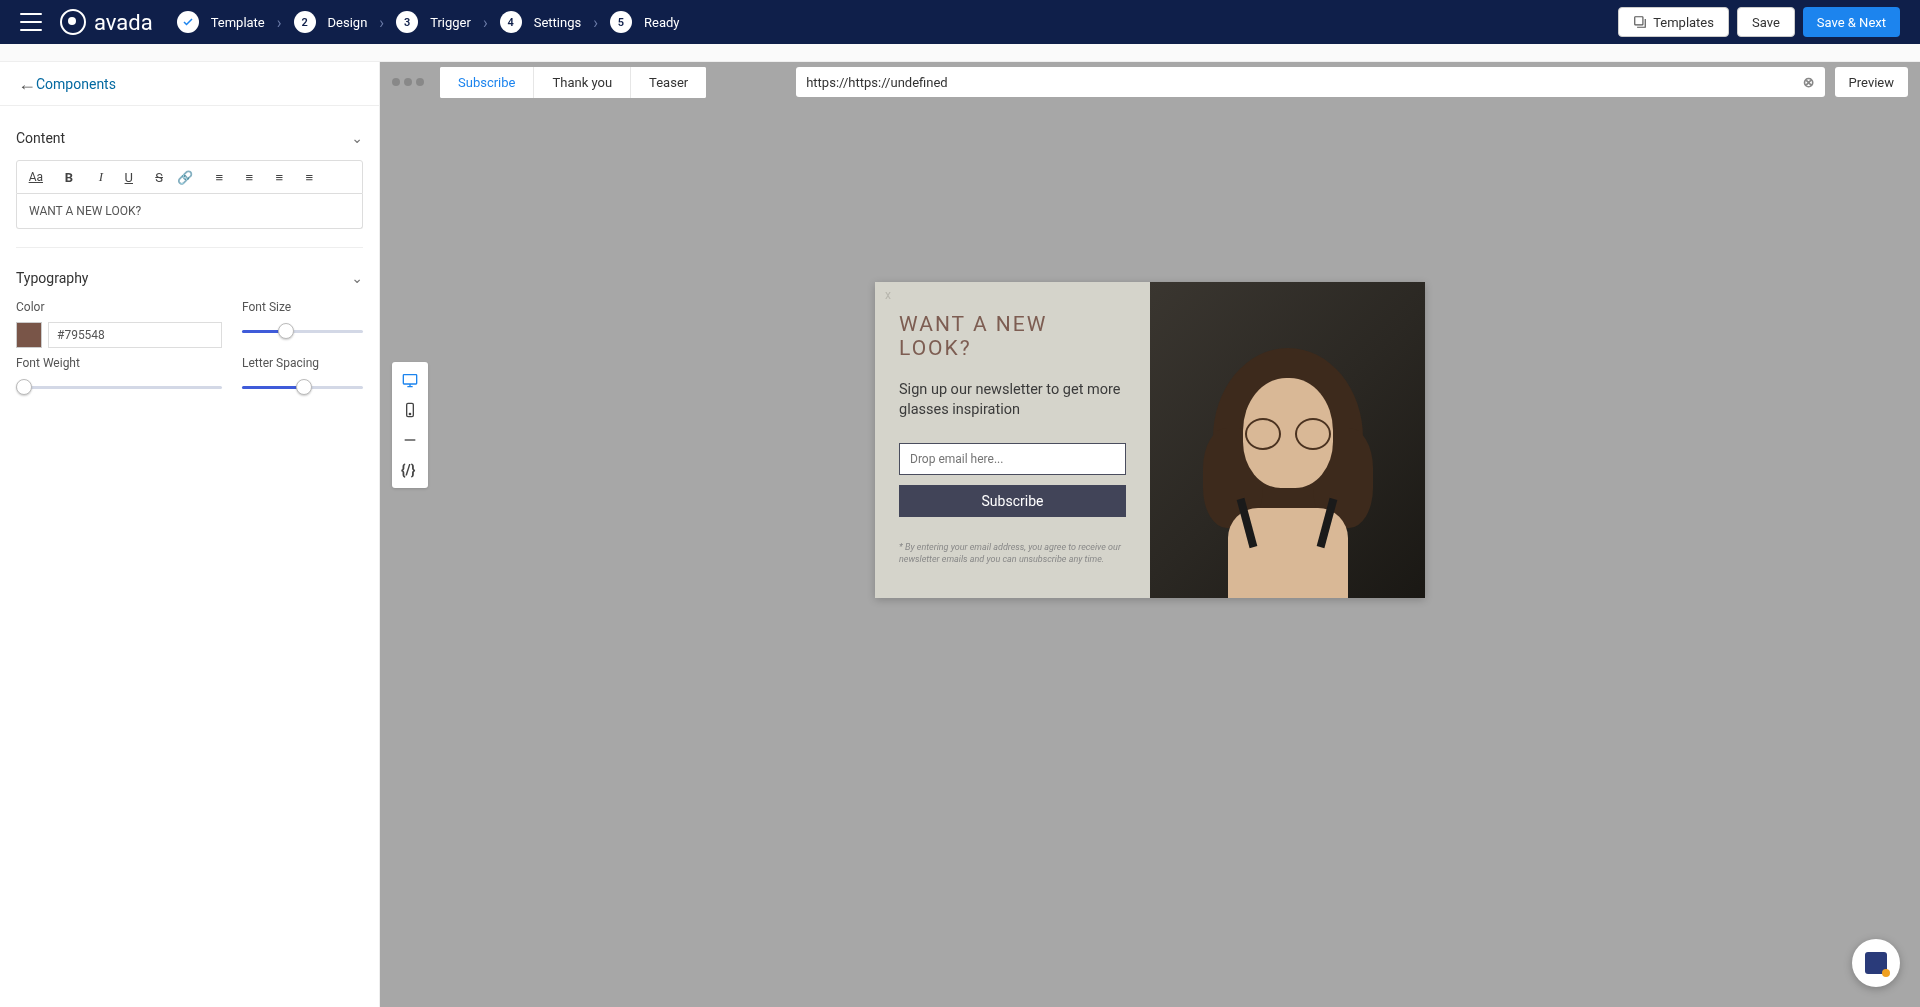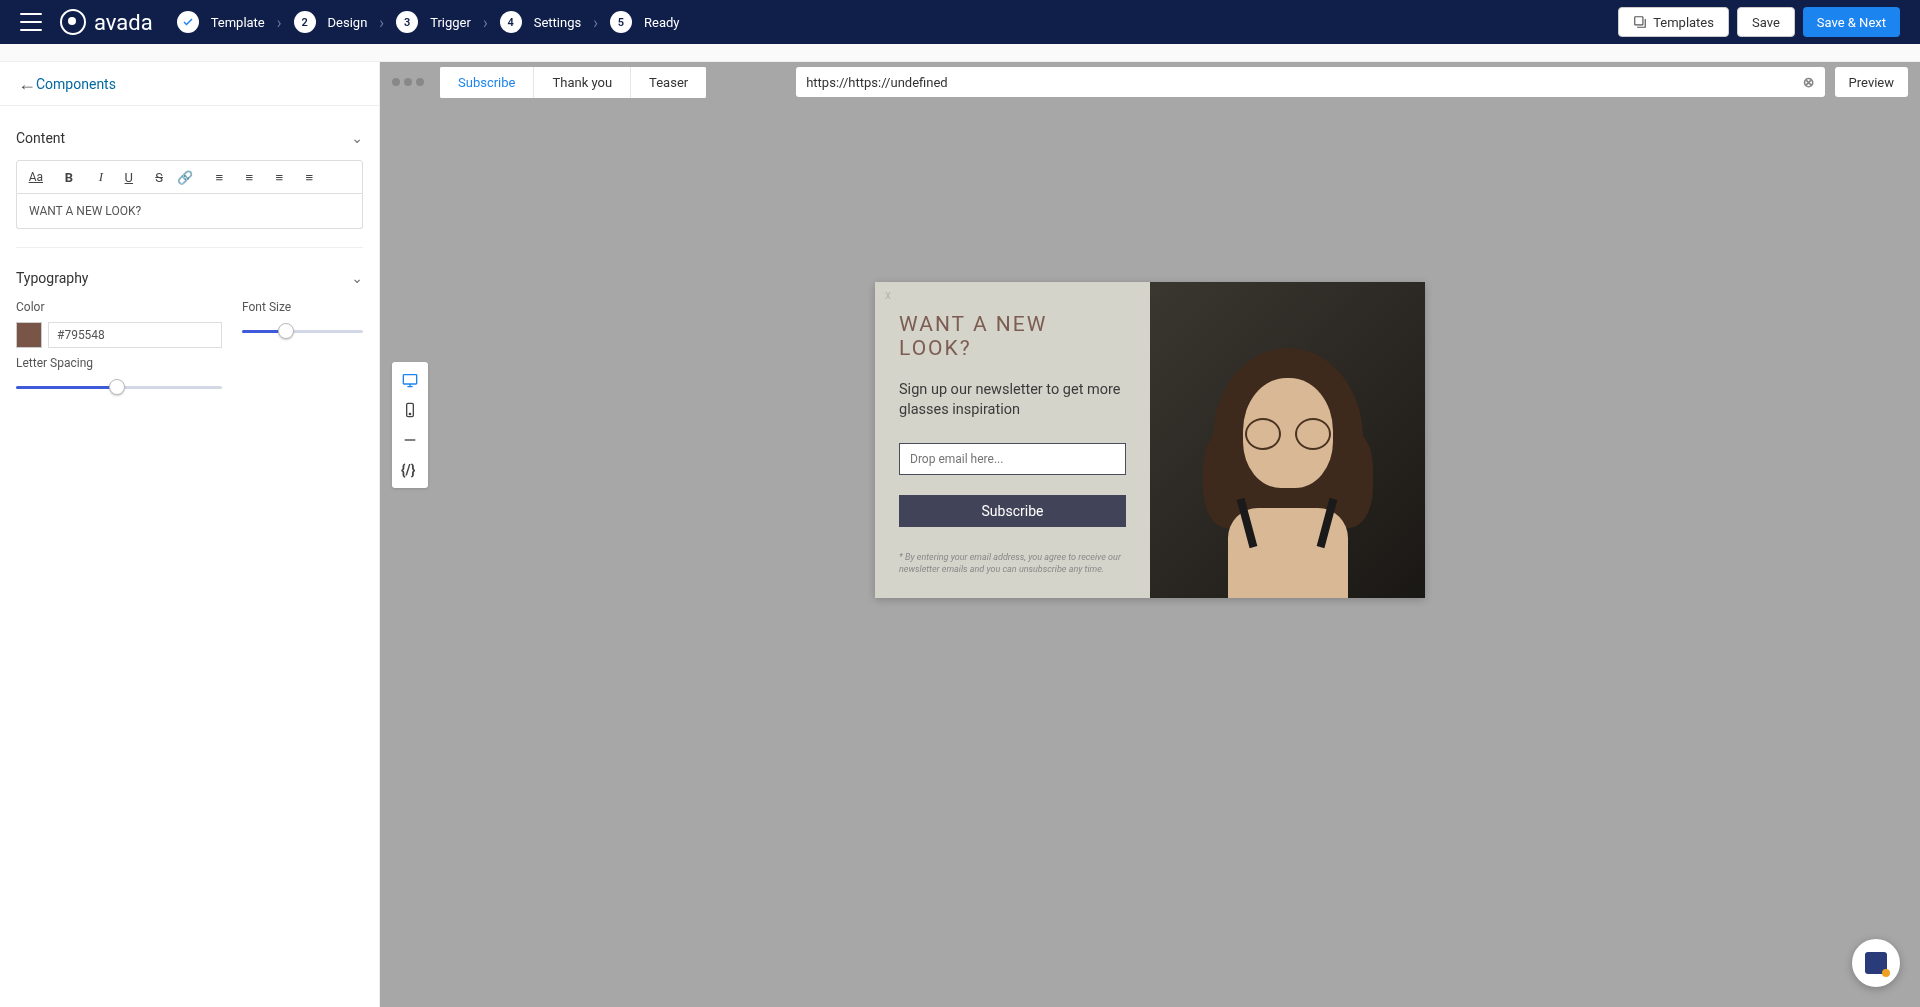--- a/index.html
+++ b/index.html
@@ -59,21 +59,21 @@
 .url-clear{color:#888;font-size:14px;cursor:pointer;font-weight:bold}
 .preview-btn{background:#fff;height:30px;padding:0 14px;border-radius:3px;font-size:13px;display:flex;align-items:center;cursor:pointer;color:#333}
 .device-bar{position:absolute;left:12px;top:300px;width:36px;background:#fff;border-radius:3px;padding:10px 0;display:flex;flex-direction:column;align-items:center;gap:14px;box-shadow:0 1px 3px rgba(0,0,0,.15)}
 .device-item{width:18px;height:16px;cursor:pointer;color:#444}
 .device-item.active{color:#1c84ee}
 .popup{position:absolute;top:220px;left:50%;transform:translateX(-50%);width:550px;height:316px;background:#d5d4cb;display:flex;box-shadow:0 2px 8px rgba(0,0,0,.2)}
 .popup-left{flex:1;padding:30px 24px;position:relative}
 .popup-close{position:absolute;top:6px;left:10px;color:#b7b6ad;font-size:12px;cursor:pointer}
 .popup-title{font-size:21px;letter-spacing:2px;color:#7d5d52;margin-bottom:20px;font-weight:400}
 .popup-sub{font-size:14.5px;color:#3b3b3b;line-height:1.4;margin-bottom:22px}
-.popup-input{width:100%;height:32px;border:1.5px solid #4a4d5e;padding:0 10px;font-size:12px;margin-bottom:20px;background:#fff}
+.popup-input{width:100%;height:32px;border:1.5px solid #4a4d5e;padding:0 10px;font-size:12px;margin-bottom:10px;background:#fff}
 .popup-btn{width:100%;height:32px;background:#414458;color:#fff;border:none;font-size:14px;cursor:pointer;margin-bottom:24px}
 .popup-foot{font-size:9px;font-style:italic;color:#888;line-height:1.4}
 .popup-right{width:275px;background:linear-gradient(135deg,#3a3630 0%,#2b2823 50%,#1a1814 100%);position:relative;overflow:hidden}
 .figure{position:absolute;bottom:0;left:50%;transform:translateX(-50%);width:200px;height:280px}
 .head{width:90px;height:110px;background:#d9b896;border-radius:48% 48% 42% 42%;position:absolute;top:60px;left:55px}
 .hair{width:150px;height:180px;background:#3d2a1c;border-radius:50% 50% 30% 30%;position:absolute;top:30px;left:25px;z-index:-1}
 .hair::before{content:"";position:absolute;width:60px;height:100px;background:#3d2a1c;left:-10px;top:80px;border-radius:40%}
 .hair::after{content:"";position:absolute;width:60px;height:100px;background:#3d2a1c;right:-10px;top:80px;border-radius:40%}
 .glasses{position:absolute;top:100px;left:55px;width:90px;height:30px}
 .lens{position:absolute;width:36px;height:32px;border:2px solid #4a3220;border-radius:50%}
@@ -186,20 +186,28 @@
           </div>
           <div>
             <div class="typo-label">Font Size</div>
             <div class="slider">
               <div class="slider-track"></div>
                 <div class="slider-fill" style="width:35%"></div>
                 <div class="slider-thumb" style="left:30%"></div>
             </div>
           </div>
           <div>
+            <div class="typo-label">Font Weight</div>
+            <div class="slider">
+              <div class="slider-track"></div>
+                <div class="slider-fill" style="width:0%"></div>
+                <div class="slider-thumb" style="left:0%"></div>
+            </div>
+          </div>
+          <div>
             <div class="typo-label">Letter Spacing</div>
             <div class="slider">
               <div class="slider-track"></div>
                 <div class="slider-fill" style="width:48%"></div>
                 <div class="slider-thumb" style="left:45%"></div>
             </div>
           </div>
         </div>
       </div>
     </div>

